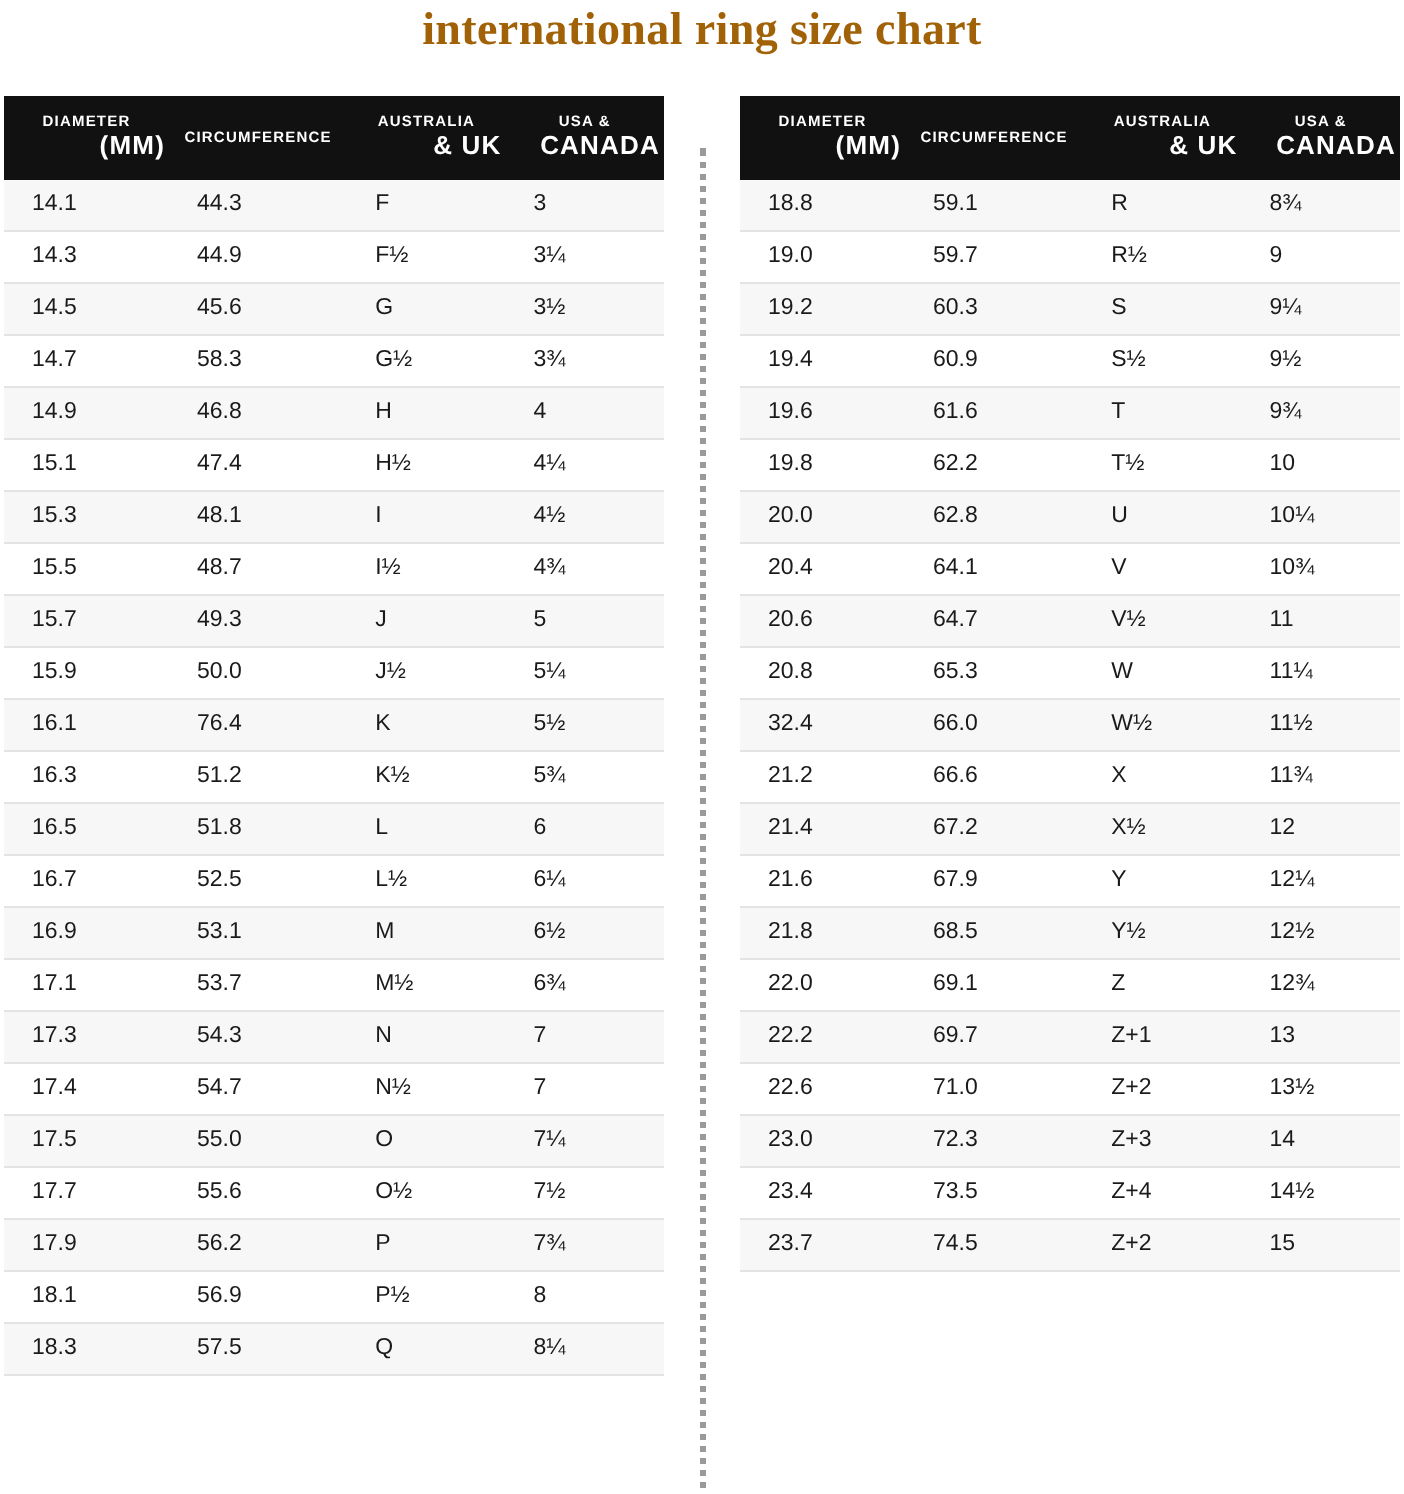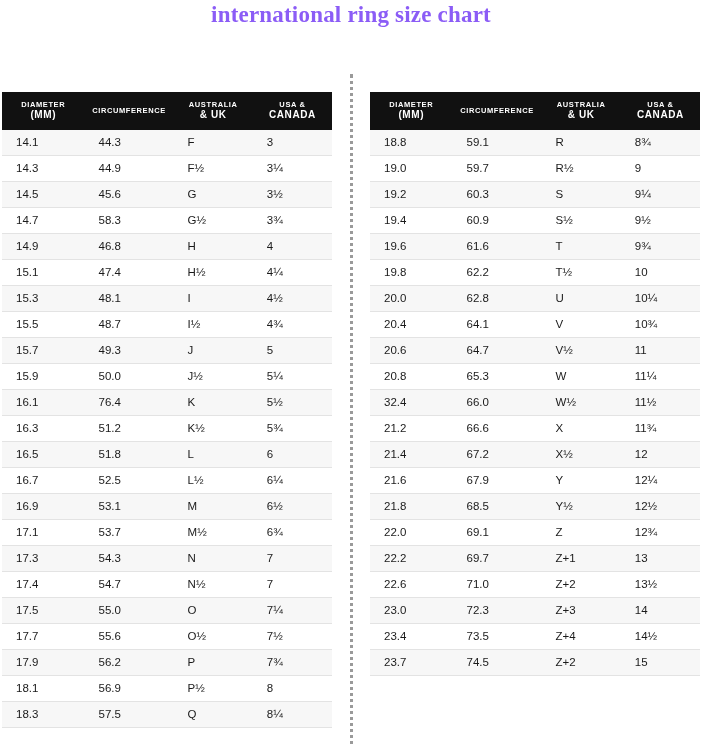--- a/index.html
+++ b/index.html
@@ -21,21 +21,21 @@
     box-sizing: border-box;
   }
   .title {
     font-family: "Liberation Serif", serif;
     font-weight: bold;
     font-size: 23px;
     text-align: center;
     letter-spacing: 0.2px;
     padding: 2px 0 20px 0;
     margin: 0;
-    color: #8b5cf6;
+    color: #a16207;
   }
   .tables {
     display: flex;
     flex-direction: row;
     align-items: flex-start;
     justify-content: space-between;
     padding: 0 2px;
     box-sizing: border-box;
   }
   .table-wrap {
@@ -51,39 +51,39 @@
   }
   .divider .dots {
     width: 0;
     border-left: 3px dotted #9a9a9a;
     height: 690px;
   }
   table {
     border-collapse: collapse;
     width: 100%;
     table-layout: fixed;
-    margin-top: 44px;
   }
   thead th {
     background: #111111;
     color: #ffffff;
     font-size: 7.5px;
     font-weight: bold;
     letter-spacing: 0.6px;
     text-align: center;
     padding: 8px 2px;
     line-height: 1.25;
     border: none;
     text-transform: uppercase;
   }
   thead th .sub {
     display: block;
-    font-size: 10px;
+    font-size: 13px;
     font-weight: bold;
     letter-spacing: 0.6px;
+    text-align: right;
   }
   tbody td {
     font-size: 11.5px;
     padding: 5px 0 5px 14px;
     border-bottom: 1px solid #e3e3e3;
     color: #1a1a1a;
     height: 15px;
     line-height: 15px;
     white-space: nowrap;
   }

